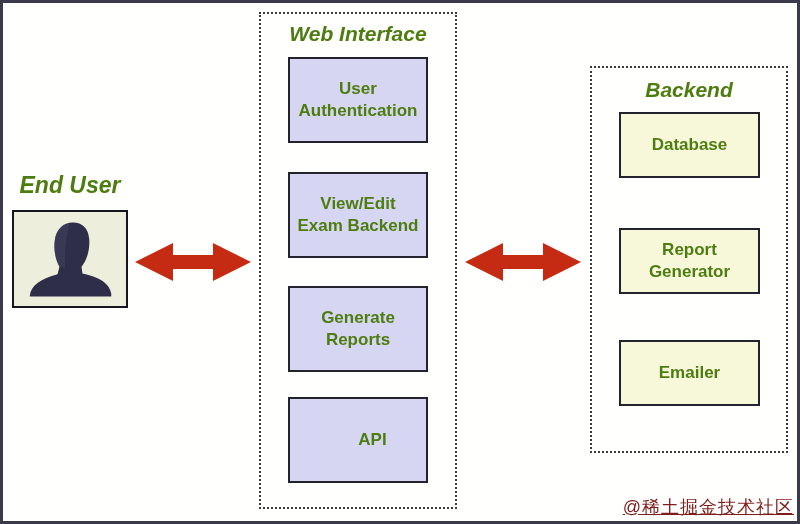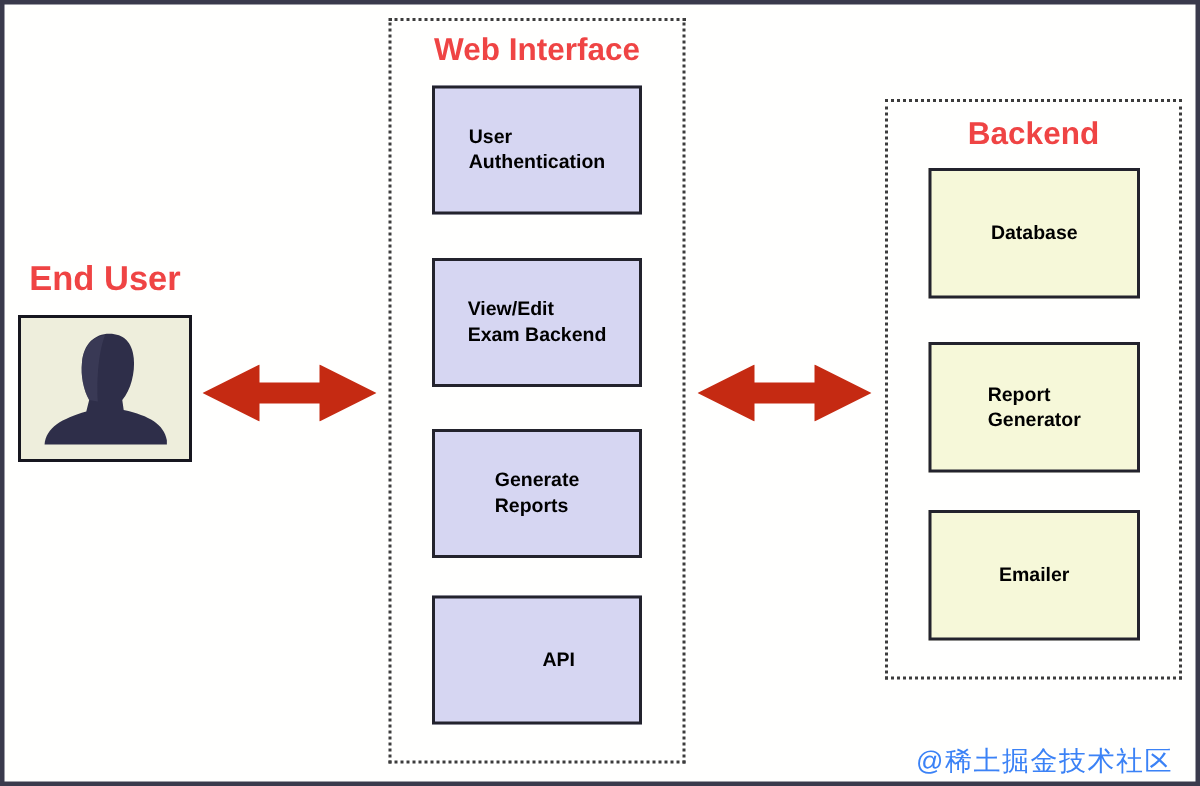--- a/index.html
+++ b/index.html
@@ -15,21 +15,22 @@
     position: absolute;
     inset: 0;
     border: 3px solid #3a3a4c;
     pointer-events: none;
     box-sizing: border-box;
   }
   .abs { position: absolute; box-sizing: border-box; }
 
   .group-title {
     font-weight: bold;
-    color: #ef4444;
+    font-style: italic;
+    color: #4d7c0f;
     text-align: center;
   }
   .end-user-title {
     left: 12px; top: 172px; width: 116px;
     font-size: 23px;
     text-align: center;
   }
   .portrait {
     left: 12px; top: 210px; width: 116px; height: 98px;
     background: #eeeedc;
@@ -48,47 +49,49 @@
     padding-top: 8px;
     font-size: 21px;
   }
   .panel-backend .panel-title { padding-top: 10px; }
 
   .module {
     border: 2px solid #23232d;
     display: flex;
     align-items: center;
     justify-content: center;
+    text-align: center;
     font-weight: bold;
-    font-size: 13px;
+    font-size: 17px;
     line-height: 1.3;
-    color: #000000;
+    color: #4d7c0f;
     white-space: pre-line;
   }
   .module-lav { background: #d6d6f2; left: 288px; width: 140px; height: 86px; }
-  .module-yel { background: #f6f8d9; left: 619px; width: 141px; height: 87px; }
+  .module-yel { background: #f6f8d9; left: 619px; width: 141px; height: 66px; }
 
   .m-auth     { top: 57px; }
   .m-viewedit { top: 172px; }
   .m-genrep   { top: 286px; }
   .m-api      { top: 397px; padding-left: 29px; }
 
   .m-db      { top: 112px; }
   .m-repgen  { top: 228px; }
   .m-emailer { top: 340px; }
 
   .arrow { width: 116px; height: 38px; }
   .arrow-left  { left: 135px; top: 243px; }
   .arrow-right { left: 465px; top: 243px; }
 
   .watermark {
-    right: 18px; bottom: 5px;
+    right: 6px; bottom: 5px;
     font-size: 18px;
-    color: #3b82f6;
+    color: #7f1d1d;
     letter-spacing: 1px;
+    text-decoration: underline;
   }
 </style>
 </head>
 <body>
 
 <div class="canvas">
 
   <div class="abs group-title end-user-title">End User</div>
 
   <div class="abs portrait">

